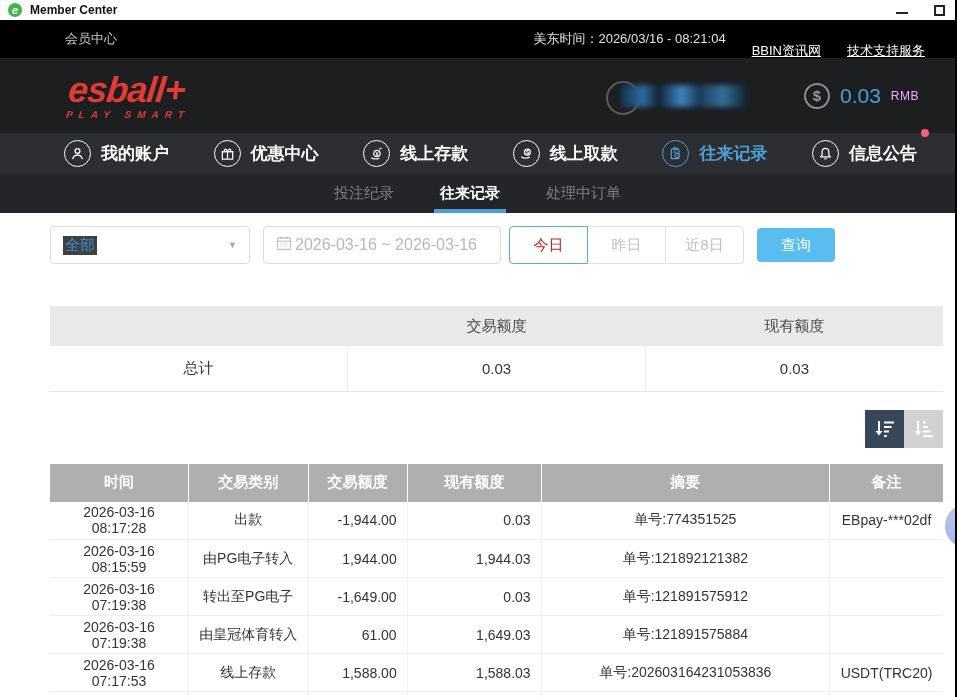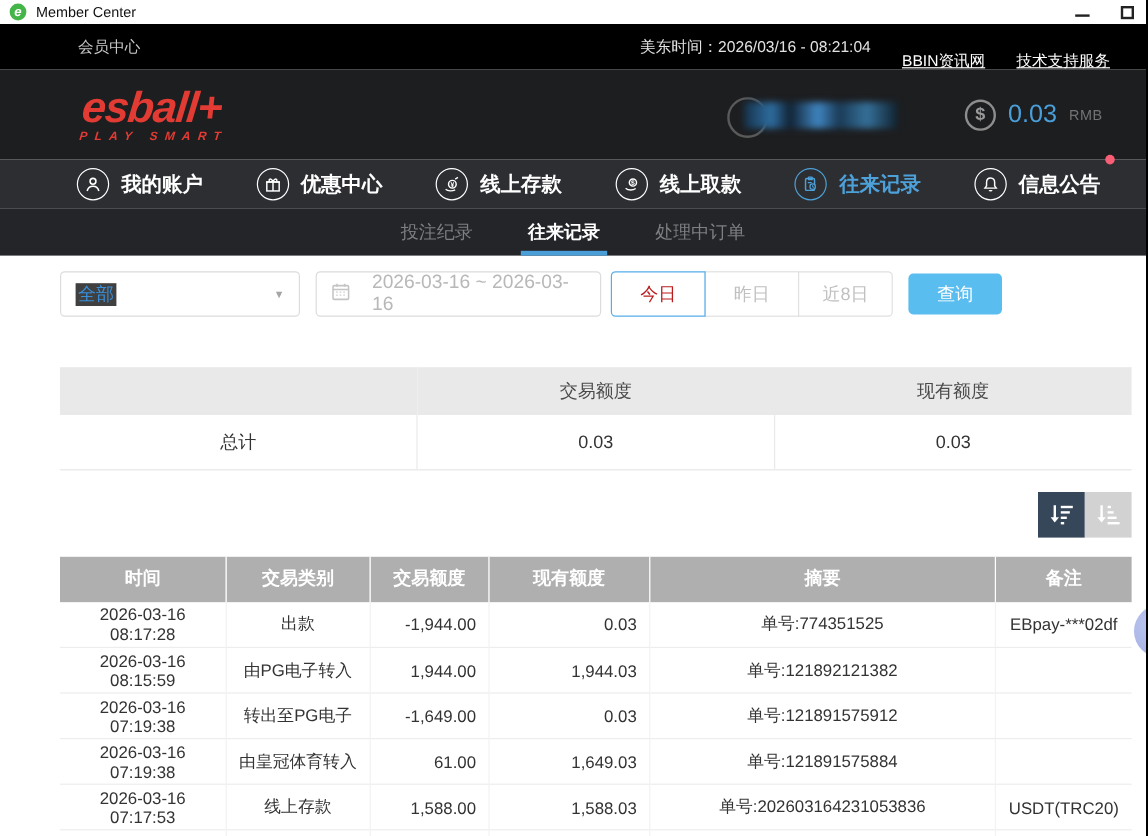--- a/index.html
+++ b/index.html
@@ -3,21 +3,21 @@
 <meta charset="utf-8">
 <style>
   * { margin:0; padding:0; box-sizing:border-box; }
   body { font-family:"Liberation Sans","DejaVu Sans",sans-serif; background:#fff; }
   #app { position:relative; width:957px; height:697px; overflow:hidden; background:#fff; border-right:2px solid #000; }
 
   
   .titlebar { height:20px; background:#fff; display:flex; align-items:center; padding:0 6px; }
   .app-icon { width:14px; height:14px; border-radius:50%; background:#44b549; color:#fff; font-size:11px;
               font-weight:bold; display:flex; align-items:center; justify-content:center; margin:0 8px 0 2px; font-style:italic; }
-  .title-text { font-size:12px; color:#111; }
+  .title-text { font-size:12px; color:#111;font-weight:bold; }
   .win-controls { margin-left:auto; display:flex; align-items:center; gap:26px; padding-right:4px; }
   .win-min { width:12px; height:2px; background:#222; margin-top:6px; }
   .win-max { width:11px; height:11px; border:2px solid #222; }
 
   
   .topbar { height:38px; background:#000; display:flex; align-items:center; padding:0 30px 0 65px; }
   .topbar-home { color:#c9c9c9; font-size:13px; }
   .topbar-right { margin-left:auto; display:flex; align-items:center; gap:26px; }
   .topbar-time { color:#e2e2e2; font-size:13px; }
   .topbar-link { color:#fff; font-size:13px; text-decoration:underline; cursor:pointer;margin-top:24px; }
@@ -30,21 +30,21 @@
   .header-right { margin-left:auto; display:flex; align-items:center; gap:56px; }
   .user-chip { position:relative; display:flex; align-items:center; }
   .avatar-ring { width:34px; height:34px; border-radius:50%; border:2px solid #5a5a5a; position:absolute; left:0; top:-4px; }
   .user-blur { width:128px; height:22px; margin-left:14px; border-radius:3px;
                background:linear-gradient(90deg,#16324a 0%,#2e6da0 18%,#123 30%,#3f85c0 48%,#1a3a55 62%,#357099 80%,#10222f 100%);
                filter:blur(2.5px); }
   .balance { display:flex; align-items:center; gap:10px; }
   .coin-icon { width:26px; height:26px; border-radius:50%; border:2px solid #8d8d8d; color:#9a9a9a;
                display:flex; align-items:center; justify-content:center; font-size:15px; font-weight:bold; }
   .balance-amount { color:#4a9fd9; font-size:21px; }
-  .balance-cur { color:#737373; font-size:12px; letter-spacing:0.5px; }
+  .balance-cur { color:#f0abfc; font-size:12px; letter-spacing:0.5px; }
 
   
   .nav { height:41px; background:#2c2e32; display:flex; justify-content:space-between; padding:0 38px 0 64px; }
   .nav-item { display:flex; align-items:center; gap:10px; color:#fff; font-size:17px; font-weight:bold; cursor:pointer; position:relative; }
   .nav-item.active { color:#4da0d8; }
   .nav-ico { width:27px; height:27px; border-radius:50%; border:1.6px solid #fff; display:flex; align-items:center; justify-content:center; }
   .nav-item.active .nav-ico { border-color:#4da0d8; }
   .nav-ico svg { display:block; }
   .nav-dot { position:absolute; right:-12px; top:-4px; width:8px; height:8px; border-radius:50%; background:#f85e75; }
 
@@ -56,21 +56,21 @@
 
   
   .content { padding:13px 0 0 50px; width:943px; }
 
   .filter-row { display:flex; align-items:center; }
   .select-box { width:200px; height:38px; border:1px solid #dcdcdc; border-radius:4px; display:flex; align-items:center;
                 padding:0 12px; cursor:pointer; background:#fff; }
   .select-value { color:#3a8fd9; font-size:15px; background:#404040; padding:0 2px; }
   .select-caret { margin-left:auto; color:#a5a5a5; font-size:9px; }
   .date-box { width:238px; height:38px; border:1px solid #dcdcdc; border-radius:4px; display:flex; align-items:center;
-              gap:18px; padding:0 12px; margin-left:13px; cursor:pointer; background:#fff; }
+              gap:3px; padding:0 12px; margin-left:13px; cursor:pointer; background:#fff; }
   .date-text { color:#b8b8b8; font-size:16px; }
   .btn-group { display:flex; margin-left:8px; }
   .quick-btn { width:79px; height:38px; border:1px solid #e0e0e0; background:#fff; color:#c0c0c0; font-size:15px;
                cursor:pointer; margin-left:-1px; }
   .quick-btn:first-child { border-radius:4px 0 0 4px; margin-left:0; }
   .quick-btn:last-child { border-radius:0 4px 4px 0; }
   .quick-btn.active { border:1px solid #55aee9; color:#b91c1c; position:relative; z-index:1; background:#fff; }
   .search-btn { width:78px; height:34px; margin-left:13px; background:#5abdf0; border:none; border-radius:4px;
                 color:#fff; font-size:15px; cursor:pointer; }
 

